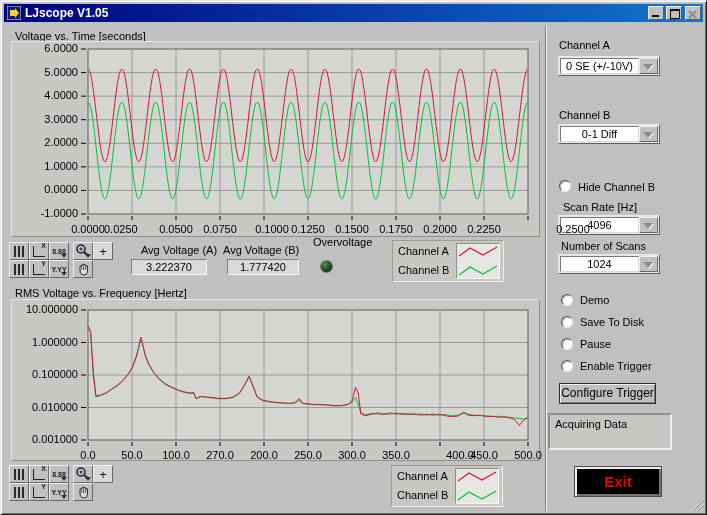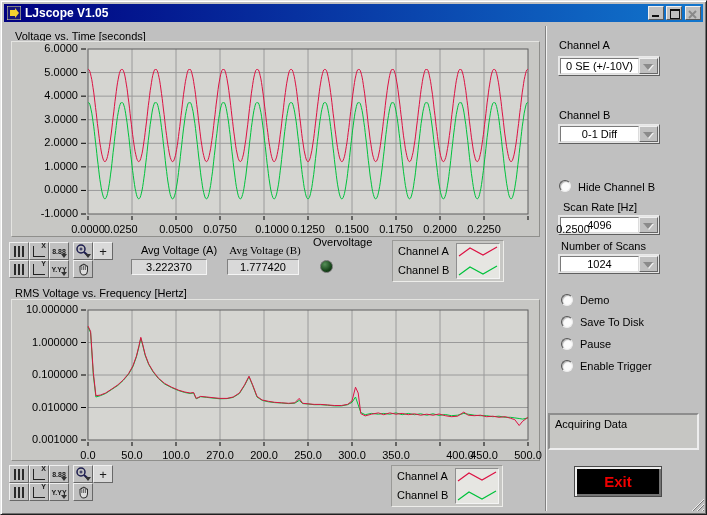--- a/index.html
+++ b/index.html
@@ -200,21 +200,21 @@
           <line x1="5.8" y1="4.5" x2="5.8" y2="8" stroke="#2b2b2b" stroke-width=".7"></line>
           <line x1="7.6" y1="3.5" x2="7.6" y2="8" stroke="#2b2b2b" stroke-width=".7"></line>
           <line x1="9.4" y1="4" x2="9.4" y2="8" stroke="#2b2b2b" stroke-width=".7"></line>
         </svg>
       </div>
     </div>
   </div>
 
   <span class="lbl" style="left:126px;top:243px;width:88px;text-align:center;margin-left:8px;">Avg Voltage (A)</span>
   <div class="valbox" style="left:130px;top:258px;width:76px;">3.222370</div>
-  <span class="lbl" style="left:222px;top:243px;width:84px;text-align:center;font-family:Liberation Serif, serif;">Avg Voltage (B)</span>
+  <span class="lbl" style="left:222px;top:243px;width:84px;text-align:left;">Avg Voltage (B)</span>
   <div class="valbox" style="left:226px;top:258px;width:72px;">1.777420</div>
   <span class="lbl" style="left:312px;top:235px;">Overvoltage</span>
   <div class="led" style="left:319px;top:259px;"></div>
 
   <div class="legend" style="left:391px;top:239px;">
     <span class="ltxt" style="top:4px;">Channel A</span>
     <span class="ltxt" style="top:23px;">Channel B</span>
     <div class="sample legsample"><svg width="42" height="36">
     <polyline points="2,12 13,4 26,11 40,3" fill="none" stroke="#dc1243" stroke-width="1.2"></polyline>
     <polyline points="2,31 13,23 26,30 40,22" fill="none" stroke="#00c23c" stroke-width="1.2"></polyline>
@@ -361,22 +361,23 @@
 
   <div class="radio" style="left:560px;top:293px;"></div>
   <span class="lbl" style="left:579px;top:293px;">Demo</span>
   <div class="radio" style="left:560px;top:315px;"></div>
   <span class="lbl" style="left:579px;top:315px;">Save To Disk</span>
   <div class="radio" style="left:560px;top:337px;"></div>
   <span class="lbl" style="left:579px;top:337px;">Pause</span>
   <div class="radio" style="left:560px;top:359px;"></div>
   <span class="lbl" style="left:579px;top:359px;">Enable Trigger</span>
 
-
-  <div id="statusbox" style="left:547px;top:412px;width:151px;height:37px;">Acquiring Data</div>
+  <div id="cfgbtn" style="left:558px;top:382px;width:97px;height:21px;">Configure Trigger</div>
+
+  <div id="statusbox" style="left:547px;top:412px;width:124px;height:37px;">Acquiring Data</div>
 
   <div id="exitbtn" style="left: 573px; top: 465px; width: 88px; height: 31px; color: rgb(238, 0, 0);">Exit</div>
 
   <svg class="abs" style="left:687px;top:494px;" width="16" height="16">
     <line x1="4" y1="16" x2="16" y2="4" stroke="#f0f0f0"></line>
       <line x1="5" y1="16" x2="16" y2="5" stroke="#7a7a7a"></line>
     <line x1="9" y1="16" x2="16" y2="9" stroke="#f0f0f0"></line>
       <line x1="10" y1="16" x2="16" y2="10" stroke="#7a7a7a"></line>
     <line x1="14" y1="16" x2="16" y2="14" stroke="#f0f0f0"></line>
       <line x1="15" y1="16" x2="16" y2="15" stroke="#7a7a7a"></line>

